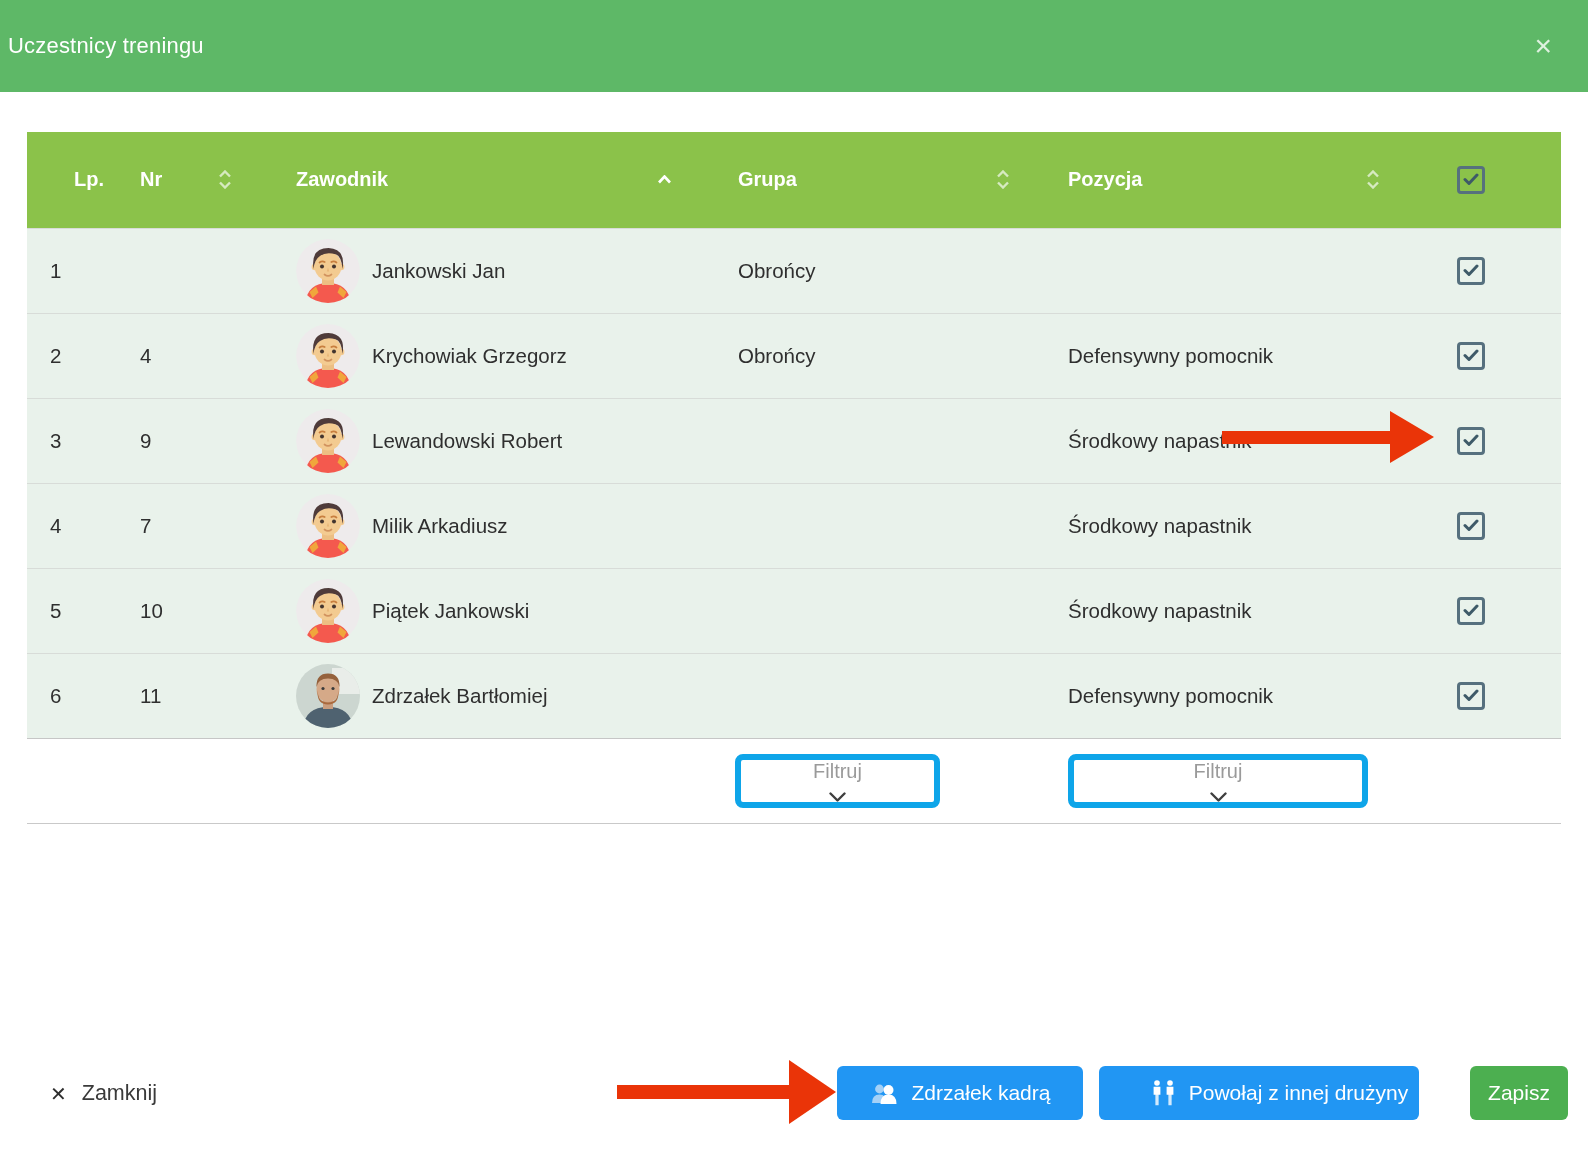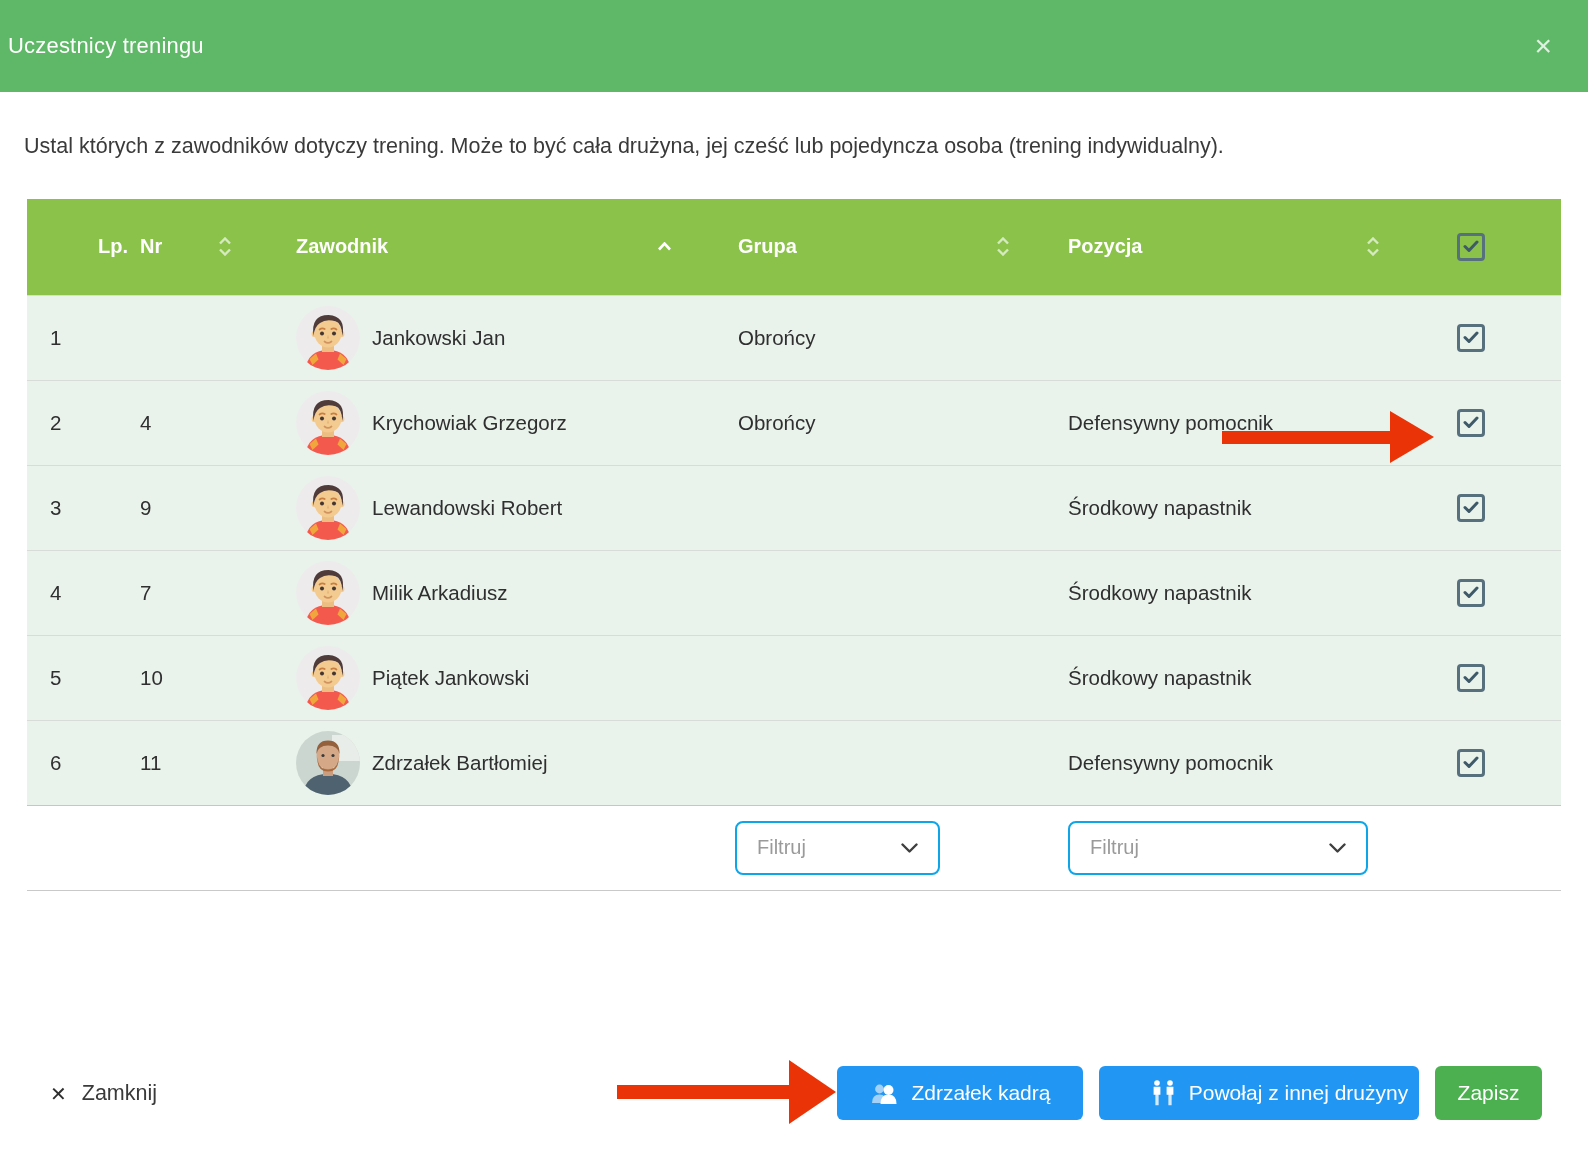--- a/index.html
+++ b/index.html
@@ -44,21 +44,21 @@
   .search-icon svg { display:block; width:22px; height:22px; }
 
   
   .table-wrap { margin:40px 27px 0; }
   table { width:1534px; border-collapse:collapse; table-layout:fixed; }
   col.c-lp{width:101px} col.c-nr{width:155px} col.c-pl{width:427px}
   col.c-gr{width:330px} col.c-po{width:370px} col.c-ck{width:151px}
 
   thead th {
     background:var(--table_header_green,#8bc24a); height:96px;
-    color:#fff; font-size:20px; font-weight:700; text-align:right; cursor:pointer;
+    color:#fff; font-size:20px; font-weight:700; text-align:center; cursor:pointer;
   }
   th .th-inner { display:flex; align-items:center; }
   .th-lp { padding-left:23px; }
   .th-nr .th-inner { padding-left:12px; }
   .th-nr .sort-ic { margin-left:56px; }
   .th-pl .th-inner { padding-left:13px; padding-right:38px; justify-content:space-between; }
   .th-gr .th-inner, .th-po .th-inner { padding-left:28px; padding-right:30px; justify-content:space-between; }
   .sort-ic { display:flex; flex-direction:column; gap:3px; align-items:center; }
   .sort-ic svg { display:block; }
 
@@ -76,22 +76,22 @@
     display:inline-flex; align-items:center; justify-content:center;
     width:28px; height:28px; border:3px solid #56707e; border-radius:4px;
     background:transparent; margin-right:30px; vertical-align:middle; cursor:pointer;
   }
   .checkbox svg { display:block; }
 
   
   tr.filter-row td { background:#fff; border-top:1px solid #c6c6c6; border-bottom:1px solid #c9c9c9; height:85px; }
   .filter-btn {
     display:flex; align-items:center; justify-content:space-between;
-    height:54px; background:#fff; border:2px solid #0ea5e9; border-radius:8px;
-    font-family:inherit; font-size:20px; color:#9a9a9a; padding:0 20px; cursor:pointer;
+    height:54px; background:#fff; border:6px solid #0ea5e9; border-radius:8px;
+    font-family:inherit; font-size:20px; color:#9a9a9a; padding:0 20px; cursor:pointer;flex-direction:column;
   }
   .filter-btn .chev svg { display:block; }
   .filter-grupa { width:205px; margin-left:25px; }
   .filter-pozycja { width:300px; margin-left:28px; }
 
   
   .footer { position:absolute; left:0; top:1060px; width:1588px; height:66px; }
   .close-link {
     position:absolute; left:50px; top:50%; transform:translateY(-50%);
     display:flex; align-items:center; cursor:pointer; font-size:21.5px; color:#3a3a3a;
@@ -99,21 +99,21 @@
   .x-icon { font-weight:700; font-size:20px; margin-right:15px; color:#2e2e2e; }
   .btn {
     position:absolute; top:6px; height:54px; border:none; border-radius:6px;
     color:#fff; font-family:inherit; font-size:21px; cursor:pointer;
     display:flex; align-items:center; justify-content:center;
   }
   .btn-blue { background:var(--blue,#2196f3); }
   .btn-green { background:var(--save_green,#4caf50); }
   .btn-manage { left:837px; width:246px; }
   .btn-callup { left:1099px; width:320px;padding-left:40px; }
-  .btn-save  { left:1435px; width:107px; }
+  .btn-save  { left:1470px; width:98px; }
   .btn-icon { display:inline-flex; margin-right:12px; }
   .btn-icon svg { display:block; }
 
   
   .red-arrow { position:absolute; display:flex; align-items:center; pointer-events:none; }
   .red-arrow .shaft { background:var(--arrow_red,#ea3408); }
   .red-arrow .head { width:0; height:0; }
   .arrow-checkbox { left:1222px; top:411px; }
   .arrow-checkbox .shaft { width:168px; height:13px; }
   .arrow-checkbox .head { border-top:26px solid transparent; border-bottom:26px solid transparent; border-left:44px solid var(--arrow_red,#ea3408); }
@@ -124,21 +124,20 @@
 </head>
 <body>
 
 <div class="modal">
 
   <header class="modal-header">
     <h1 class="modal-title">Uczestnicy treningu</h1>
     <button class="close-x">×</button>
   </header>
 
-  <p class="desc">Ustal których z zawodników dotyczy trening. Może to być cała drużyna, jej cześć lub pojedyncza osoba (trening indywidualny).</p>
 
 
   <div class="table-wrap">
     <table>
       <colgroup>
         <col class="c-lp">
           <col class="c-nr">
           <col class="c-pl">
           <col class="c-gr">
           <col class="c-po">

